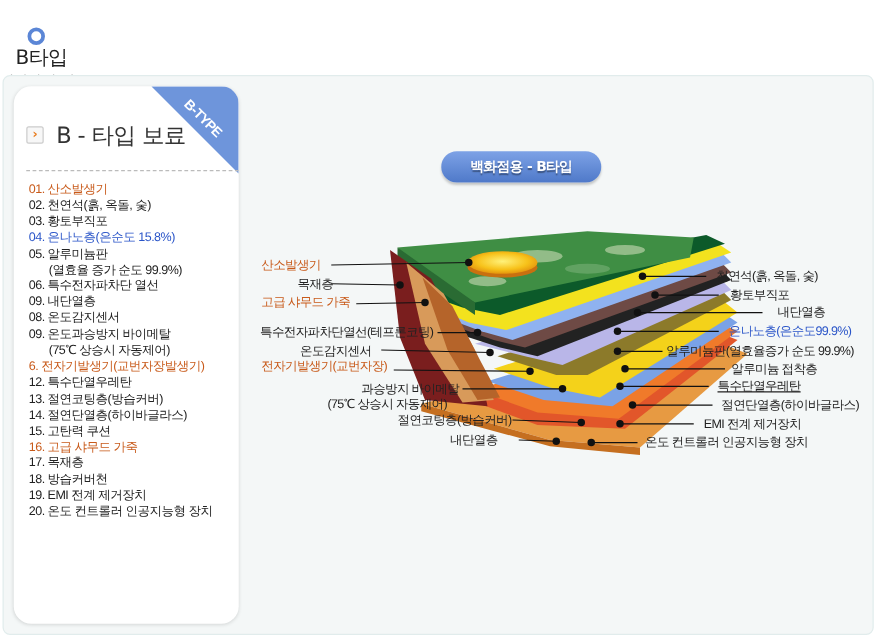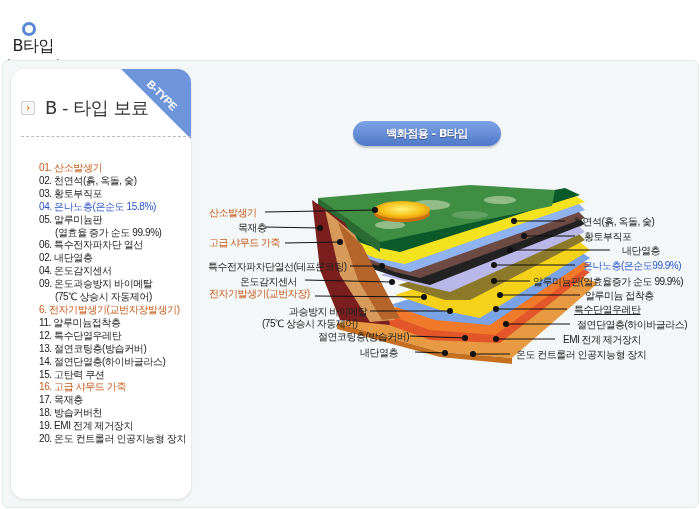--- a/index.html
+++ b/index.html
@@ -15,28 +15,28 @@
   .side-card { position:absolute; left:8px; top:8px; width:180px; height:430px; background:#fff;
                border-radius:14px; box-shadow:0 1px 3px rgba(0,0,0,0.12); overflow:hidden; }
   .ribbon { position:absolute; right:0; top:0; width:70px; height:70px; overflow:hidden; }
   .ribbon-tri { position:absolute; right:0; top:0; width:0; height:0; border-top:70px solid #6e95db; border-left:70px solid transparent; }
   .ribbon-text { position:absolute; right:-6px; top:20px; transform:rotate(45deg); font-size:11px; font-weight:bold;
                  color:#fff; font-family:"Liberation Sans",sans-serif; letter-spacing:-0.5px; width:70px; text-align:center; }
   .card-header { position:absolute; left:10px; top:27px; display:flex; align-items:center; }
   .arrow-box { width:12px; height:12px; border:1px solid #ccc; border-radius:2px; background:#f7f7f7; display:flex; align-items:center; justify-content:center; margin-right:10px; font-size:10px; color:#e87b1c; font-weight:bold; line-height:1; }
   .card-title { font-size:18px; color:#333; letter-spacing:-0.5px; }
   .card-divider { position:absolute; left:10px; right:0px; top:67px; border-top:1px dashed #bbb; }
-  .layer-list { position:absolute; left:12px; top:77px; list-style:none; margin:16px; padding:0;
+  .layer-list { position:absolute; left:12px; top:77px; list-style:none; margin:0; padding:0;
                 font-family:"Liberation Sans",sans-serif; font-size:10px; letter-spacing:-0.4px; line-height:12.9px; }
   .layer-list li { white-space:nowrap; color:#222; }
   .layer-list li.orange { color:#c85a1a; }
   .layer-list li.blue { color:#2a55c8; }
   .layer-list li .indent { display:block; padding-left:16px; }
 
-  .badge-btn { position:absolute; left:353px; top:121px; width:148px; height:25px; border-radius:13px;
+  .badge-btn { position:absolute; left:353px; top:121px; width:128px; height:25px; border-radius:13px;
                background:linear-gradient(#7da2e6,#4f79c9); box-shadow:0 2px 2px rgba(0,0,0,0.2);
                color:#fff; font-size:11px; font-weight:bold; text-align:center; line-height:25px; letter-spacing:-0.5px;
                text-shadow:0 1px 1px rgba(0,0,0,0.4); }
 
   .diagram { position:absolute; left:0; top:0; width:700px; height:509px; }
   .lbl { position:absolute; font-family:"Liberation Sans",sans-serif; font-size:10px; letter-spacing:-0.5px; white-space:nowrap; color:#222; line-height:11px; }
   .lbl.orange { color:#c85a1a; }
   .lbl.blue { color:#2a55c8; }
 </style>
 </head>
@@ -59,25 +59,24 @@
       <span class="card-title">B - 타입 보료</span>
     </div>
     <div class="card-divider"></div>
     <ul class="layer-list">
       <li class="orange"><span>01. 산소발생기</span></li>
       <li><span>02. 천연석(흙, 옥돌, 숯)</span></li>
       <li><span>03. 황토부직포</span></li>
       <li class="blue"><span>04. 은나노층(은순도 15.8%)</span></li>
       <li><span>05. 알루미늄판</span><span class="indent">(열효율 증가 순도 99.9%)</span></li>
       <li><span>06. 특수전자파차단 열선</span></li>
-      <li><span>02. 내단열층</span></li>
-      <li><span>04. 온도감지센서</span></li>
+      <li><span>09. 내단열층</span></li>
+      <li><span>08. 온도감지센서</span></li>
       <li><span>09. 온도과승방지 바이메탈</span><span class="indent">(75℃ 상승시 자동제어)</span></li>
       <li class="orange"><span>6. 전자기발생기(교번자장발생기)</span></li>
-      <li><span>11. 알루미늄접착층</span></li>
       <li><span>12. 특수단열우레탄</span></li>
       <li><span>13. 절연코팅층(방습커버)</span></li>
       <li><span>14. 절연단열층(하이바글라스)</span></li>
       <li><span>15. 고탄력 쿠션</span></li>
       <li class="orange"><span>16. 고급 샤무드 가죽</span></li>
       <li><span>17. 목재층</span></li>
       <li><span>18. 방습커버천</span></li>
       <li><span>19. EMI 전계 제거장치</span></li>
       <li><span>20. 온도 컨트롤러 인공지능형 장치</span></li>
     </ul>

